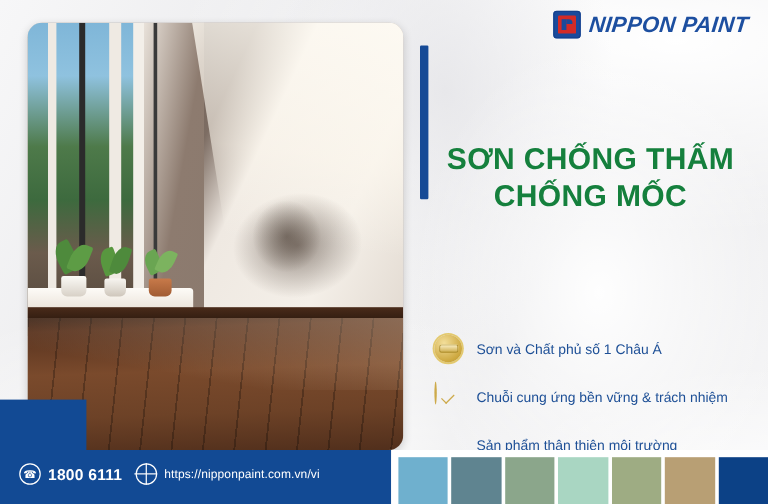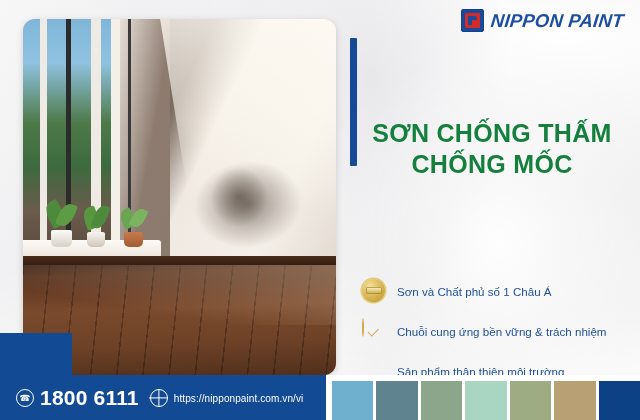--- a/index.html
+++ b/index.html
@@ -107,21 +107,21 @@
   .footer-top{position:absolute;left:0;bottom:45px;width:72px;height:42px;background:#124a94;}
   .f-row{position:absolute;left:16px;top:11px;display:flex;align-items:center;gap:11px;color:#fff;}
   .f-item{display:flex;align-items:center;gap:6px;}
   .f-phone{width:16px;height:16px;border-radius:50%;border:1.4px solid #fff;position:relative;
     display:flex;align-items:center;justify-content:center;font-size:9px;line-height:1;}
   .f-globe{width:16px;height:16px;border-radius:50%;border:1.4px solid #fff;position:relative;}
   .f-globe::before{content:"";position:absolute;left:50%;top:-1.4px;bottom:-1.4px;width:0;
     border-left:1.2px solid #fff;transform:translateX(-.6px);}
   .f-globe::after{content:"";position:absolute;left:-1.4px;right:-1.4px;top:50%;height:0;
     border-top:1.2px solid #fff;transform:translateY(-.6px);}
-  .f-phonenum{font-size:21px;font-weight:bold;letter-spacing:.2px;}
+  .f-phonenum{font-size:13px;font-weight:bold;letter-spacing:.2px;}
   .f-url{font-size:10px;font-weight:normal;letter-spacing:.1px;}
 
   
   .swatches{position:absolute;left:326px;bottom:0;right:0;height:45px;display:flex;
     gap:3px;padding:6px 0 0 6px;box-sizing:border-box;background:#fff;}
   .sw{flex:1 1 0;height:39px;}
   .sw:last-child{margin-right:0;}
 </style>
 </head>
 <body>

